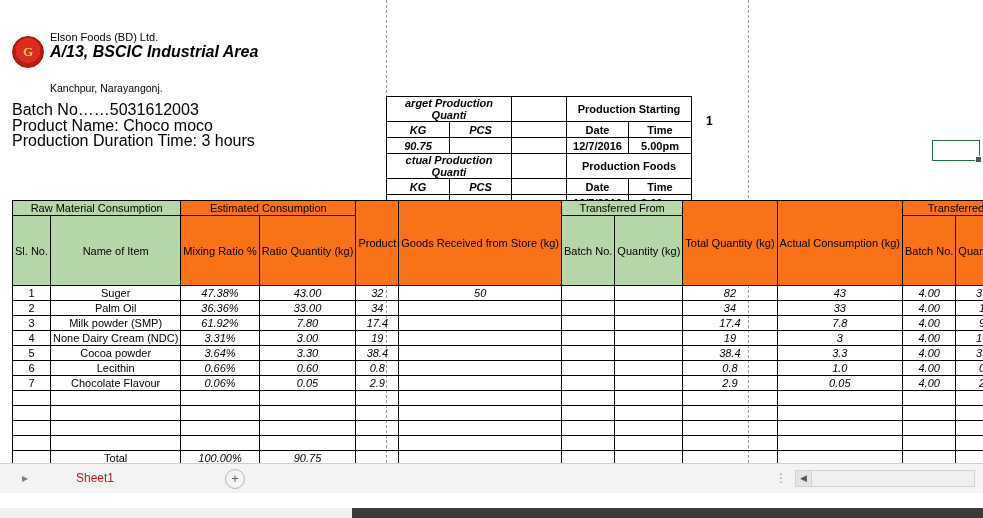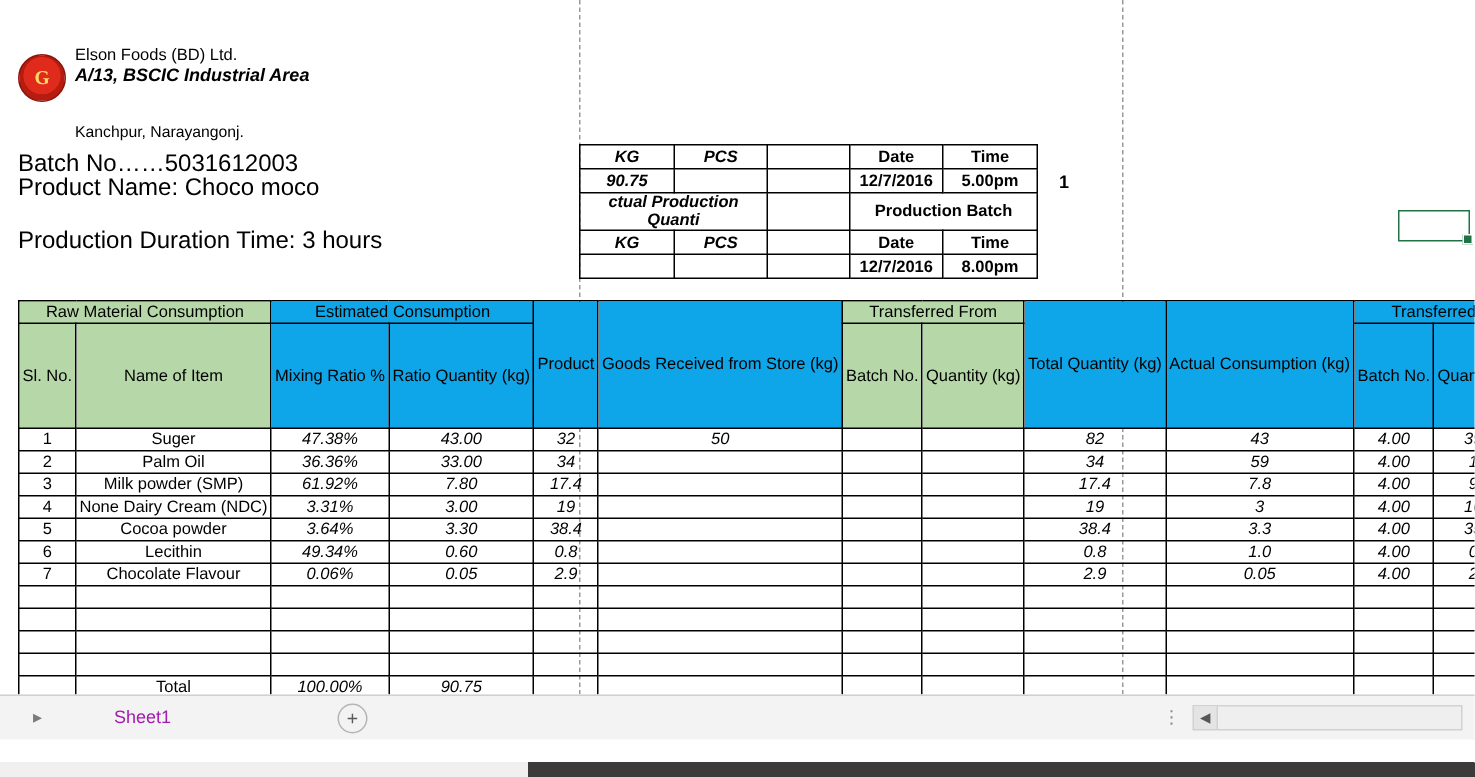--- a/index.html
+++ b/index.html
@@ -16,27 +16,27 @@
   
   .logo{
     position:absolute;left:12px;top:36px;width:30px;height:30px;
     border-radius:50%;
     background:radial-gradient(circle at 50% 45%, #e02b1c 0 55%, #b71c10 56% 100%);
     border:1px solid #8c1409;
     display:flex;align-items:center;justify-content:center;
     color:#ffd966;font-size:13px;font-weight:bold;font-family:"Liberation Serif", serif;
   }
   .co1{position:absolute;left:50px;top:31px;font-size:11px;}
-  .co2{position:absolute;left:50px;top:43px;font-size:12px;font-weight:bold;font-style:italic;}
+  .co2{position:absolute;left:50px;top:43px;font-size:16px;font-weight:bold;font-style:italic;}
   .co3{position:absolute;left:50px;top:58px;font-size:10.5px;margin-top:24px;}
 
   .batchline{position:absolute;left:12px;font-size:16px;white-space:nowrap;}
   .b1{top:101px;}
   .b2{top:117px;}
-  .b3{top:132px;margin-top:20px;}
+  .b3{top:132px;}
 
   
   .mt{position:absolute;border-collapse:collapse;table-layout:fixed;}
   .mt td{border:1px solid #000;height:15px;text-align:center;font-size:11px;padding:0;}
   .ital{font-style:italic;font-weight:bold;}
   .bld{font-weight:bold;}
 
   
   .vdash{position:absolute;top:0;bottom:0;width:0;border-left:1px dashed #9a9a9a;}
 
@@ -45,21 +45,21 @@
     position:absolute;left:12px;top:200px;
     border-collapse:collapse;table-layout:fixed;
     font-size:11px;
   }
   table.main td, table.main th{
     border:1px solid #000;padding:0 2px;height:14px;
     font-weight:normal;text-align:center;vertical-align:middle;
     overflow:hidden;white-space:nowrap;
   }
   .g{background:#b6d7a8;font-weight:bold;}
-  .y{background:#0ea5e9;font-weight:bold;}
+  .y{background:#f97316;font-weight:bold;}
   .lbl{text-align:left;}
   .rt{text-align:right;font-style:italic;}
   .hdr{font-weight:bold;font-size:11px;line-height:12px;white-space:normal;}
   .rowh{height:15px;}
   .emptyrow td{height:15px;}
 
   
   .selbox{
     position:absolute;left:932px;top:140px;width:48px;height:21px;
     border:1.5px solid #217346;background:#fff;box-sizing:border-box;
@@ -72,21 +72,21 @@
   .tabbar{
     position:absolute;left:0;top:463px;width:983px;height:30px;
     background:#f3f3f3;border-top:1px solid #d0d0d0;
   }
   .tab-arrow{
     position:absolute;left:16px;top:7px;font-size:12px;color:#7a7a7a;
     width:18px;text-align:center;cursor:default;
   }
   .tab{
     position:absolute;top:0;height:29px;line-height:29px;padding:0 14px;
-    font-size:12px;color:#a21caf;background:#f3f3f3;
+    font-size:12px;color:#b91c1c;background:#f3f3f3;
   }
   .tab.sel{
     background:#ffffff;color:#217346;font-weight:bold;
     border-left:1px solid #d0d0d0;border-right:1px solid #d0d0d0;
     border-bottom:2px solid #217346;
   }
   .addsheet{
     position:absolute;left:225px;top:5px;width:18px;height:18px;border-radius:50%;
     border:1px solid #b5b5b5;color:#5a5a5a;font-size:13px;line-height:17px;text-align:center;
     background:#f3f3f3;
@@ -133,37 +133,42 @@
   <table class="mt" style="left:386px;top:96px;width:305px;">
     <colgroup>
       <col style="width:63px">
         <col style="width:62px">
         <col style="width:55px">
         <col style="width:62px">
         <col style="width:63px">
     </colgroup>
     <tbody>
       <tr>
+        <td class="ital" colspan="2">arget Production Quanti</td>
+        <td></td>
+        <td class="bld" colspan="2">Production Starting</td>
+      </tr>
+      <tr>
         <td class="ital">KG</td>
         <td class="ital">PCS</td>
         <td></td>
         <td class="bld">Date</td>
         <td class="bld">Time</td>
       </tr>
       <tr>
         <td class="ital">90.75</td>
         <td></td>
         <td></td>
         <td class="bld">12/7/2016</td>
         <td class="bld">5.00pm</td>
       </tr>
       <tr>
         <td class="ital" colspan="2">ctual Production Quanti</td>
         <td></td>
-        <td class="bld" colspan="2">Production Batch</td>
+        <td class="bld" colspan="2">Production Foods</td>
       </tr>
       <tr>
         <td class="ital">KG</td>
         <td class="ital">PCS</td>
         <td></td>
         <td class="bld">Date</td>
         <td class="bld">Time</td>
       </tr>
       <tr>
         <td></td>
@@ -237,21 +242,21 @@
       <tr class="rowh">
         <td>2</td>
         <td class="lbl">Palm Oil</td>
         <td class="rt">36.36%</td>
         <td class="rt">33.00</td>
         <td class="rt">34</td>
         <td class="rt"></td>
         <td></td>
         <td></td>
         <td class="rt">34</td>
-        <td class="rt">59</td>
+        <td class="rt">33</td>
         <td class="rt">4.00</td>
         <td class="rt">1.00</td>
 
       </tr>
       <tr class="rowh">
         <td>3</td>
         <td class="lbl">Milk powder (SMP)</td>
         <td class="rt">61.92%</td>
         <td class="rt">7.80</td>
         <td class="rt">17.4</td>
@@ -290,21 +295,21 @@
         <td></td>
         <td class="rt">38.4</td>
         <td class="rt">3.3</td>
         <td class="rt">4.00</td>
         <td class="rt">35.10</td>
 
       </tr>
       <tr class="rowh">
         <td>6</td>
         <td class="lbl">Lecithin</td>
-        <td class="rt">49.34%</td>
+        <td class="rt">0.66%</td>
         <td class="rt">0.60</td>
         <td class="rt">0.8</td>
         <td class="rt"></td>
         <td></td>
         <td></td>
         <td class="rt">0.8</td>
         <td class="rt">1.0</td>
         <td class="rt">4.00</td>
         <td class="rt">0.20</td>
 

